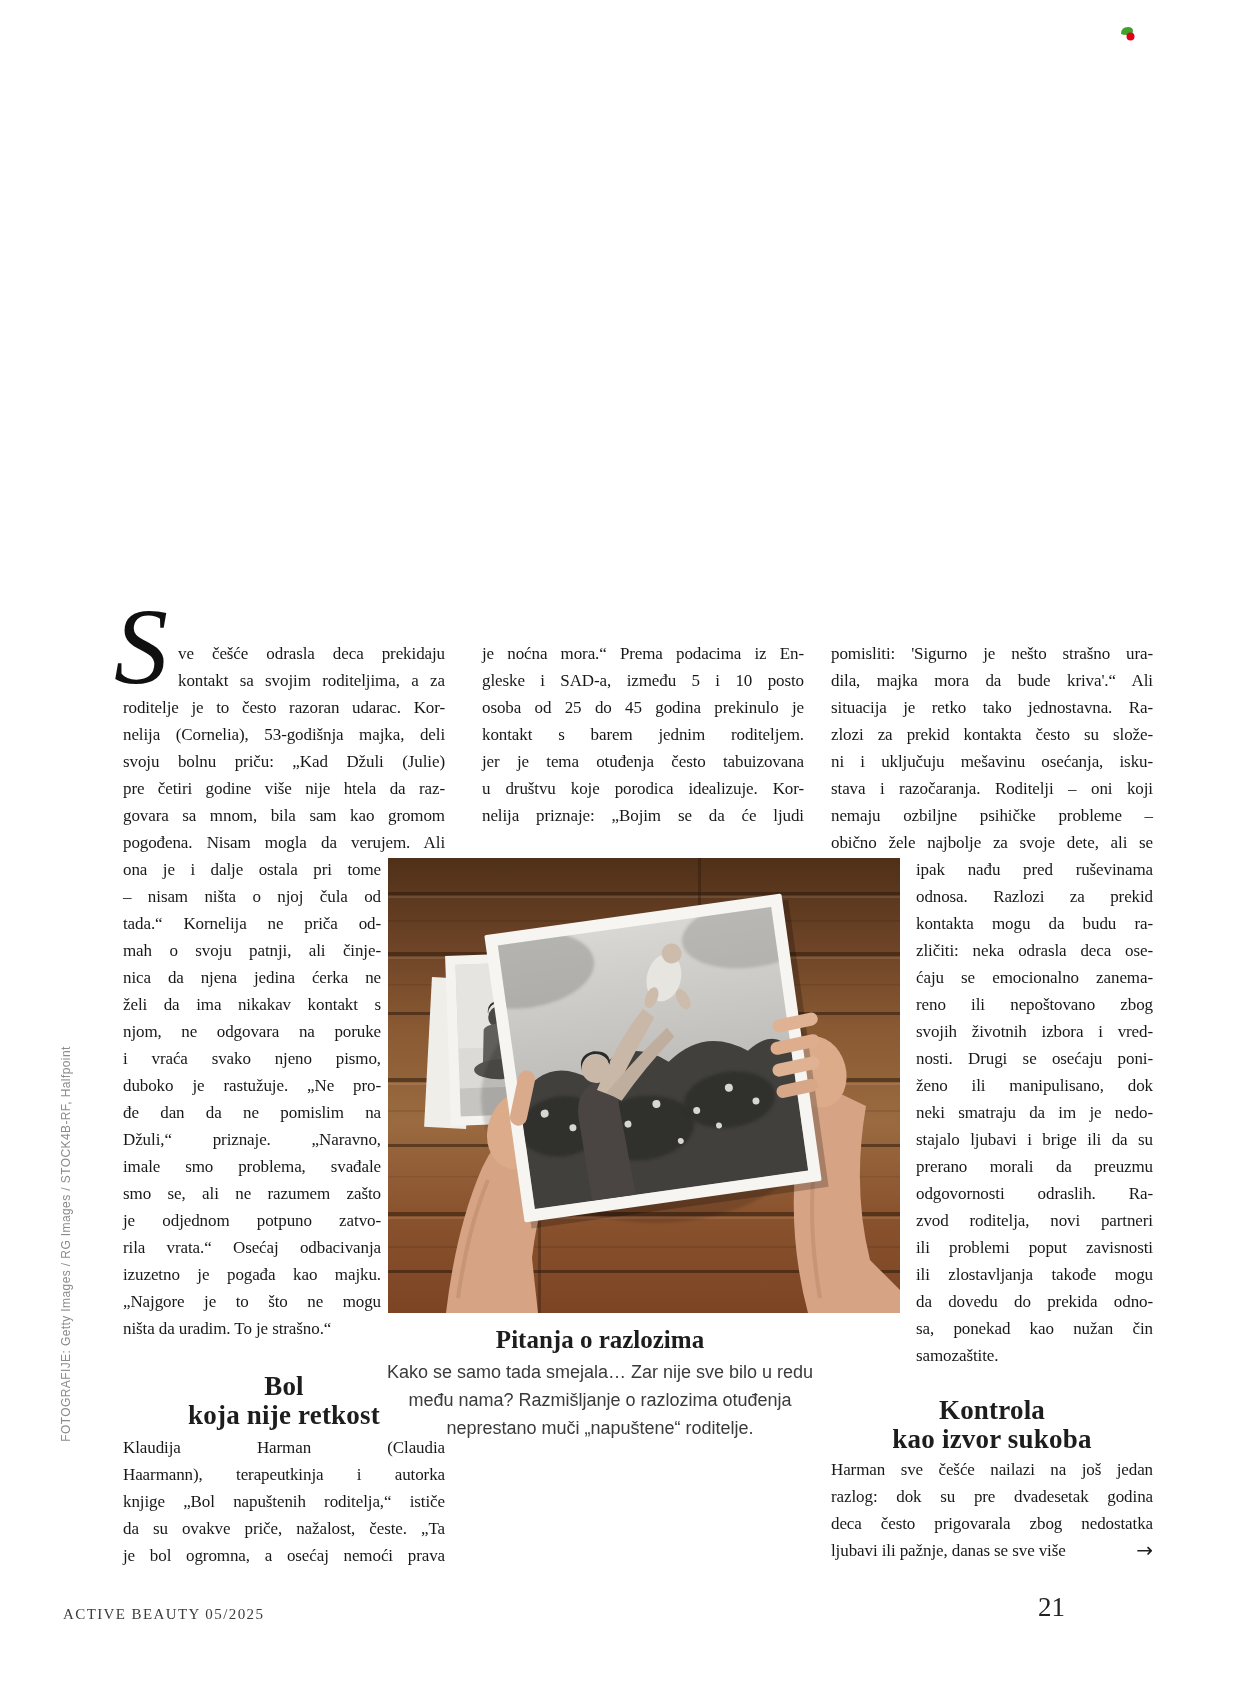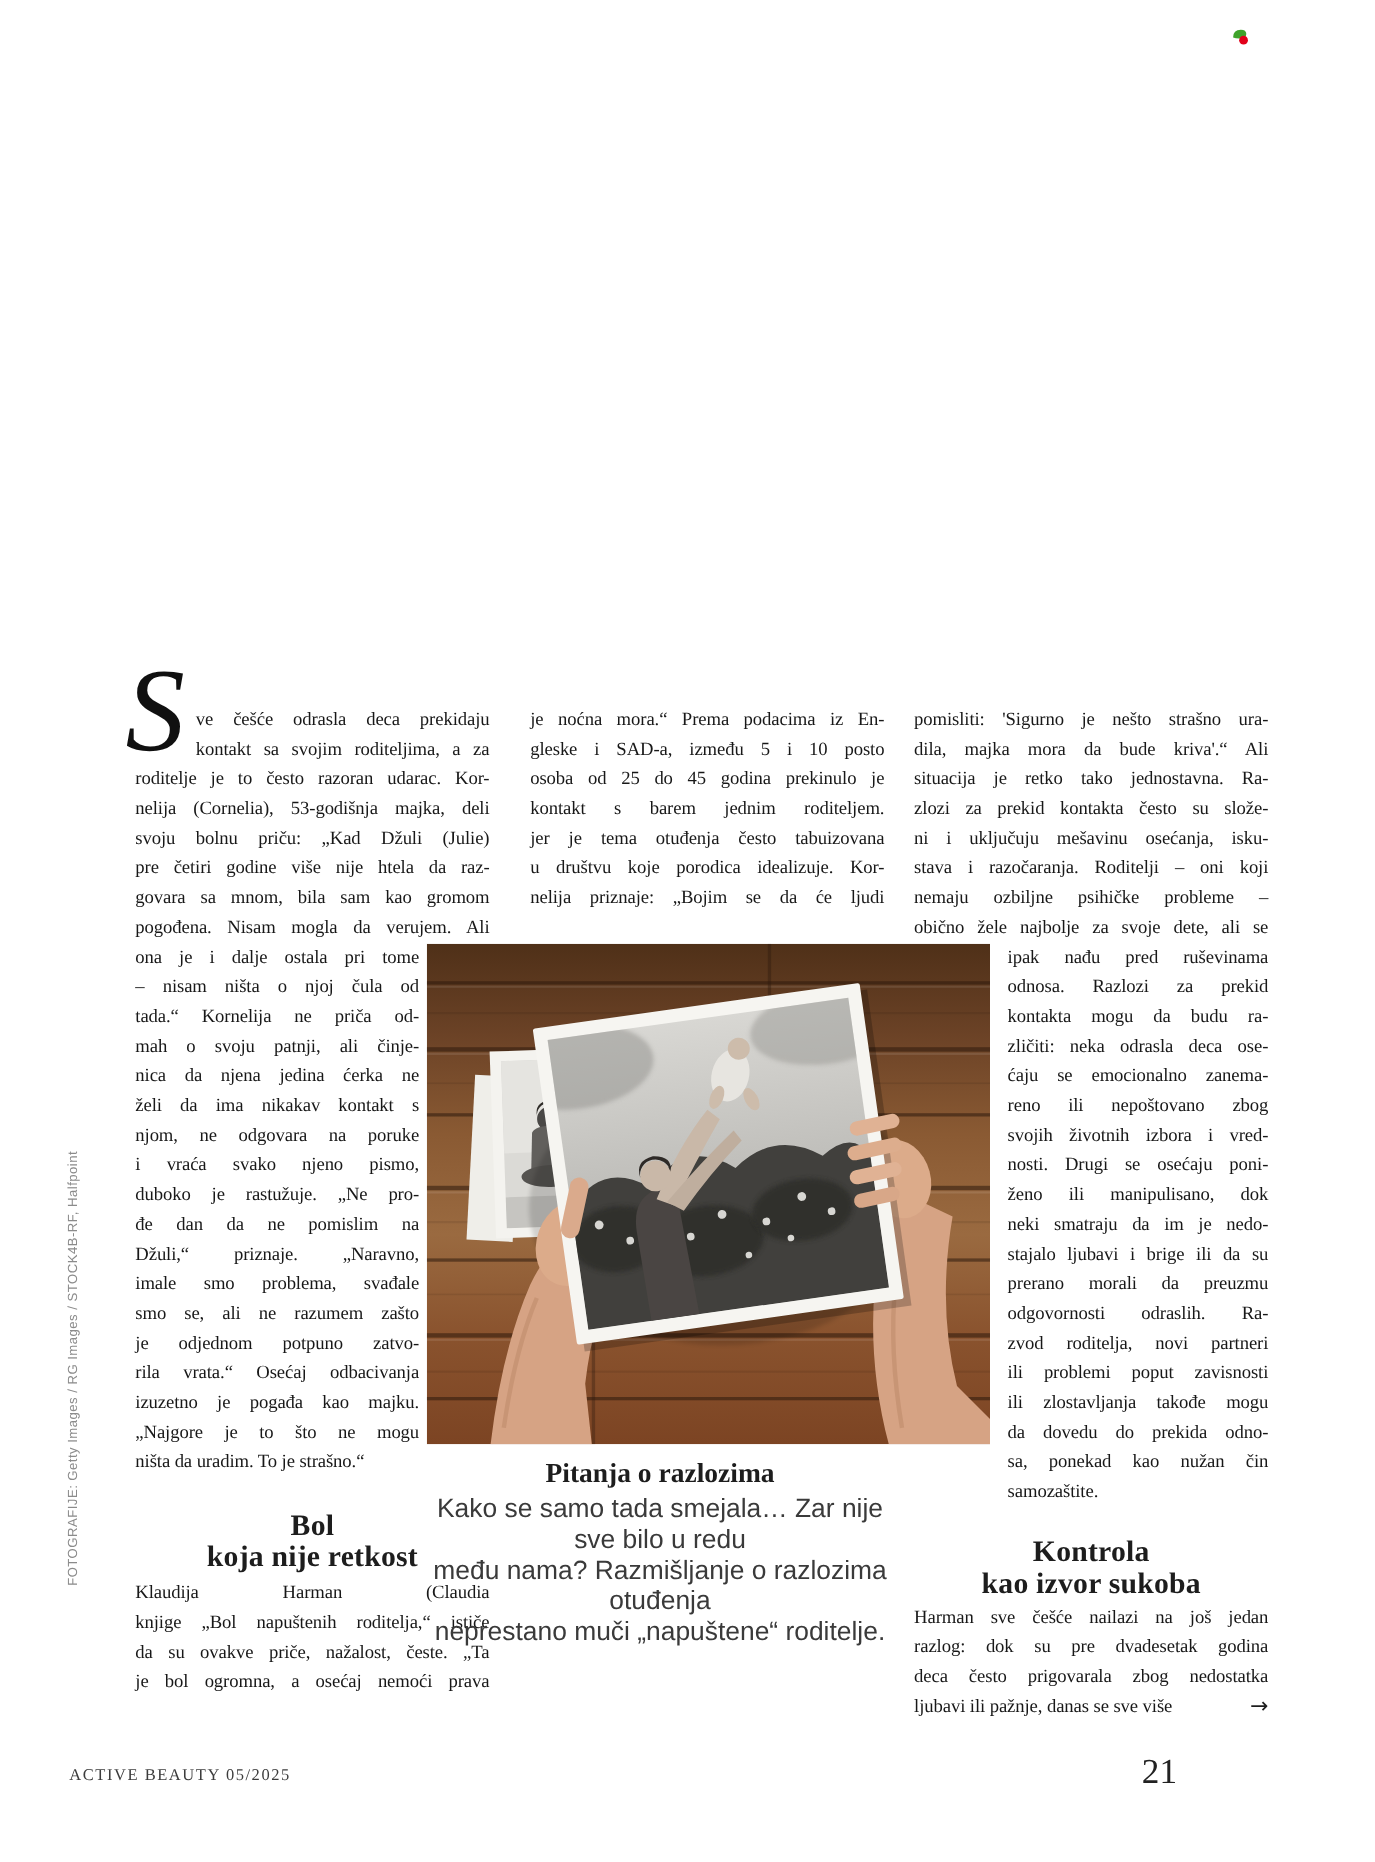--- a/index.html
+++ b/index.html
@@ -6,25 +6,25 @@
   .page{position:relative;width:1250px;height:1693px;background:#ffffff;margin:0 auto;overflow:hidden;
         font-family:"Liberation Serif", serif;color:#161616;}
   .abs{position:absolute;}
   .body-text{font-size:17px;line-height:27px;letter-spacing:-0.1px;color:#181818;}
   .justify .ln{text-align:justify;text-align-last:justify;}
   .justify .ln.ragged{text-align-last:left;}
   .center .ln{text-align:center;}
   .dropcap{font-style:italic;font-size:108px;line-height:86px;color:#101010;}
   .h2{font-weight:700;font-size:27px;line-height:29px;text-align:center;color:#1d1d1d;letter-spacing:.2px;}
   .cap-head{font-weight:700;font-size:25px;line-height:28px;text-align:center;color:#1d1d1d;}
-  .caption{font-family:"Liberation Sans", sans-serif;font-size:24px;line-height:28px;color:#3a3a3a;}
+  .caption{font-family:"Liberation Sans", sans-serif;font-size:18px;line-height:28px;color:#3a3a3a;}
   .credit{font-family:"Liberation Sans", sans-serif;font-size:12px;letter-spacing:.4px;color:#8b8b8b;
           width:430px;text-align:center;transform:rotate(-90deg);}
   .footer-left{font-size:15px;letter-spacing:1.4px;color:#3c3c3c;}
-  .page-num{font-size:32px;color:#222;font-family:Liberation Serif, serif;}
+  .page-num{font-size:27px;color:#222;font-family:Liberation Serif, serif;}
   .lastline{display:flex;justify-content:space-between;align-items:center;}
   .arrow{font-family:"DejaVu Sans", sans-serif;font-size:20px;color:#1d1d1d;}
   svg{display:block;}
 </style>
 </head>
 <body>
 
 <div class="page">
 
   <div class="abs" style="left:1120px;top:26px;width:15px;height:15px;">
@@ -69,20 +69,21 @@
       <div class="ln">izuzetno je pogađa kao majku.</div>
       <div class="ln">„Najgore je to što ne mogu</div>
       <div class="ln ragged">ništa da uradim. To je strašno.“</div>
     </div>
   <div class="abs h2" style="left:123px;top:1372px;width:322px;">
     <div>Bol</div>
     <div>koja nije retkost</div>
   </div>
   <div class="abs body-text justify" style="left:123px;top:1434px;width:322px;">
       <div class="ln">Klaudija Harman (Claudia</div>
+      <div class="ln">Haarmann), terapeutkinja i autorka</div>
       <div class="ln">knjige „Bol napuštenih roditelja,“ ističe</div>
       <div class="ln">da su ovakve priče, nažalost, česte. „Ta</div>
       <div class="ln">je bol ogromna, a osećaj nemoći prava</div>
     </div>
 
   <div class="abs body-text justify" style="left:482px;top:640px;width:322px;">
       <div class="ln">je noćna mora.“ Prema podacima iz En-</div>
       <div class="ln">gleske i SAD-a, između 5 i 10 posto</div>
       <div class="ln">osoba od 25 do 45 godina prekinulo je</div>
       <div class="ln">kontakt s barem jednim roditeljem.</div>

